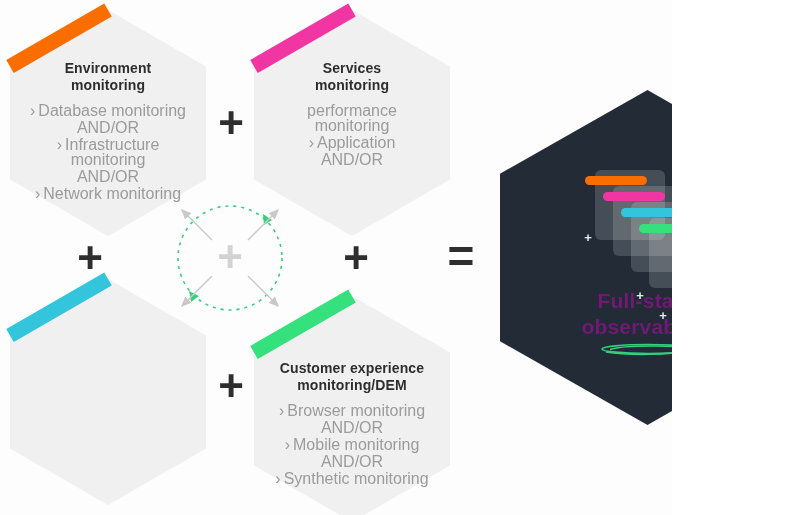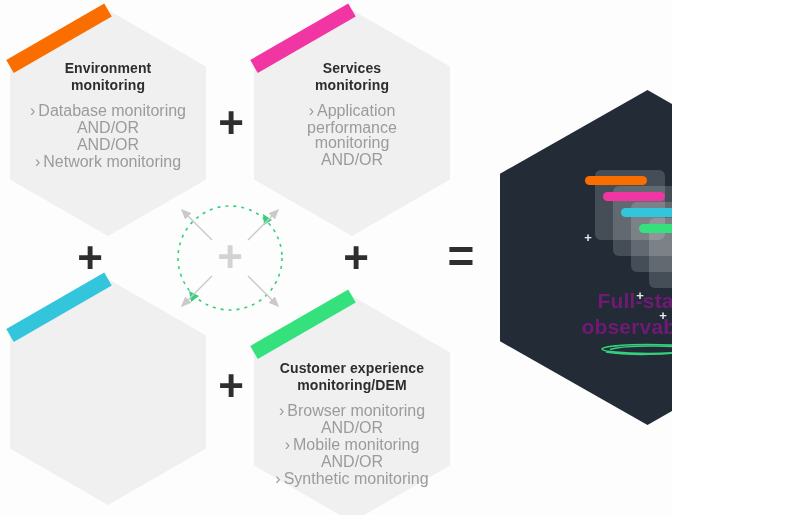--- a/index.html
+++ b/index.html
@@ -51,37 +51,38 @@
     <svg width="196" height="226" viewBox="0 0 196 226">
       <polygon points="98,0 196,56.5 196,169.5 98,226 0,169.5 0,56.5" fill="#f0f0f0"></polygon>
       <line x1="0" y1="56.5" x2="98" y2="0" stroke-width="15" stroke="#fa6e00"></line>
     </svg>
     <div class="hex-content" style="top:50px">
       <div class="hex-title">Environment
 monitoring</div>
       <div class="hex-list">
         <div class="hex-row"><span class="chev">›</span><span>Database monitoring</span></div>
         <div class="hex-row"><span>AND/OR</span></div>
+        <div class="hex-row"><span class="chev">›</span><span>Infrastructure monitoring</span></div>
         <div class="hex-row"><span>AND/OR</span></div>
         <div class="hex-row"><span class="chev">›</span><span>Network monitoring</span></div>
       </div>
     </div>
   </div>
 
   <div class="hex" style="left:254px; top:10px">
     <svg width="196" height="226" viewBox="0 0 196 226">
       <polygon points="98,0 196,56.5 196,169.5 98,226 0,169.5 0,56.5" fill="#f0f0f0"></polygon>
       <line x1="0" y1="56.5" x2="98" y2="0" stroke-width="15" stroke="#f136a4"></line>
     </svg>
     <div class="hex-content" style="top:50px">
       <div class="hex-title">Services
 monitoring</div>
       <div class="hex-list">
+        <div class="hex-row"><span>performance monitoring</span></div>
         <div class="hex-row"><span class="chev">›</span><span>Application</span></div>
-        <div class="hex-row"><span>performance monitoring</span></div>
         <div class="hex-row"><span>AND/OR</span></div>
       </div>
     </div>
   </div>
 
   <div class="hex" style="left:10px; top:279px">
     <svg width="196" height="226" viewBox="0 0 196 226">
       <polygon points="98,0 196,56.5 196,169.5 98,226 0,169.5 0,56.5" fill="#f0f0f0"></polygon>
       <line x1="0" y1="56.5" x2="98" y2="0" stroke-width="15" stroke="#33c5dc"></line>
     </svg>

